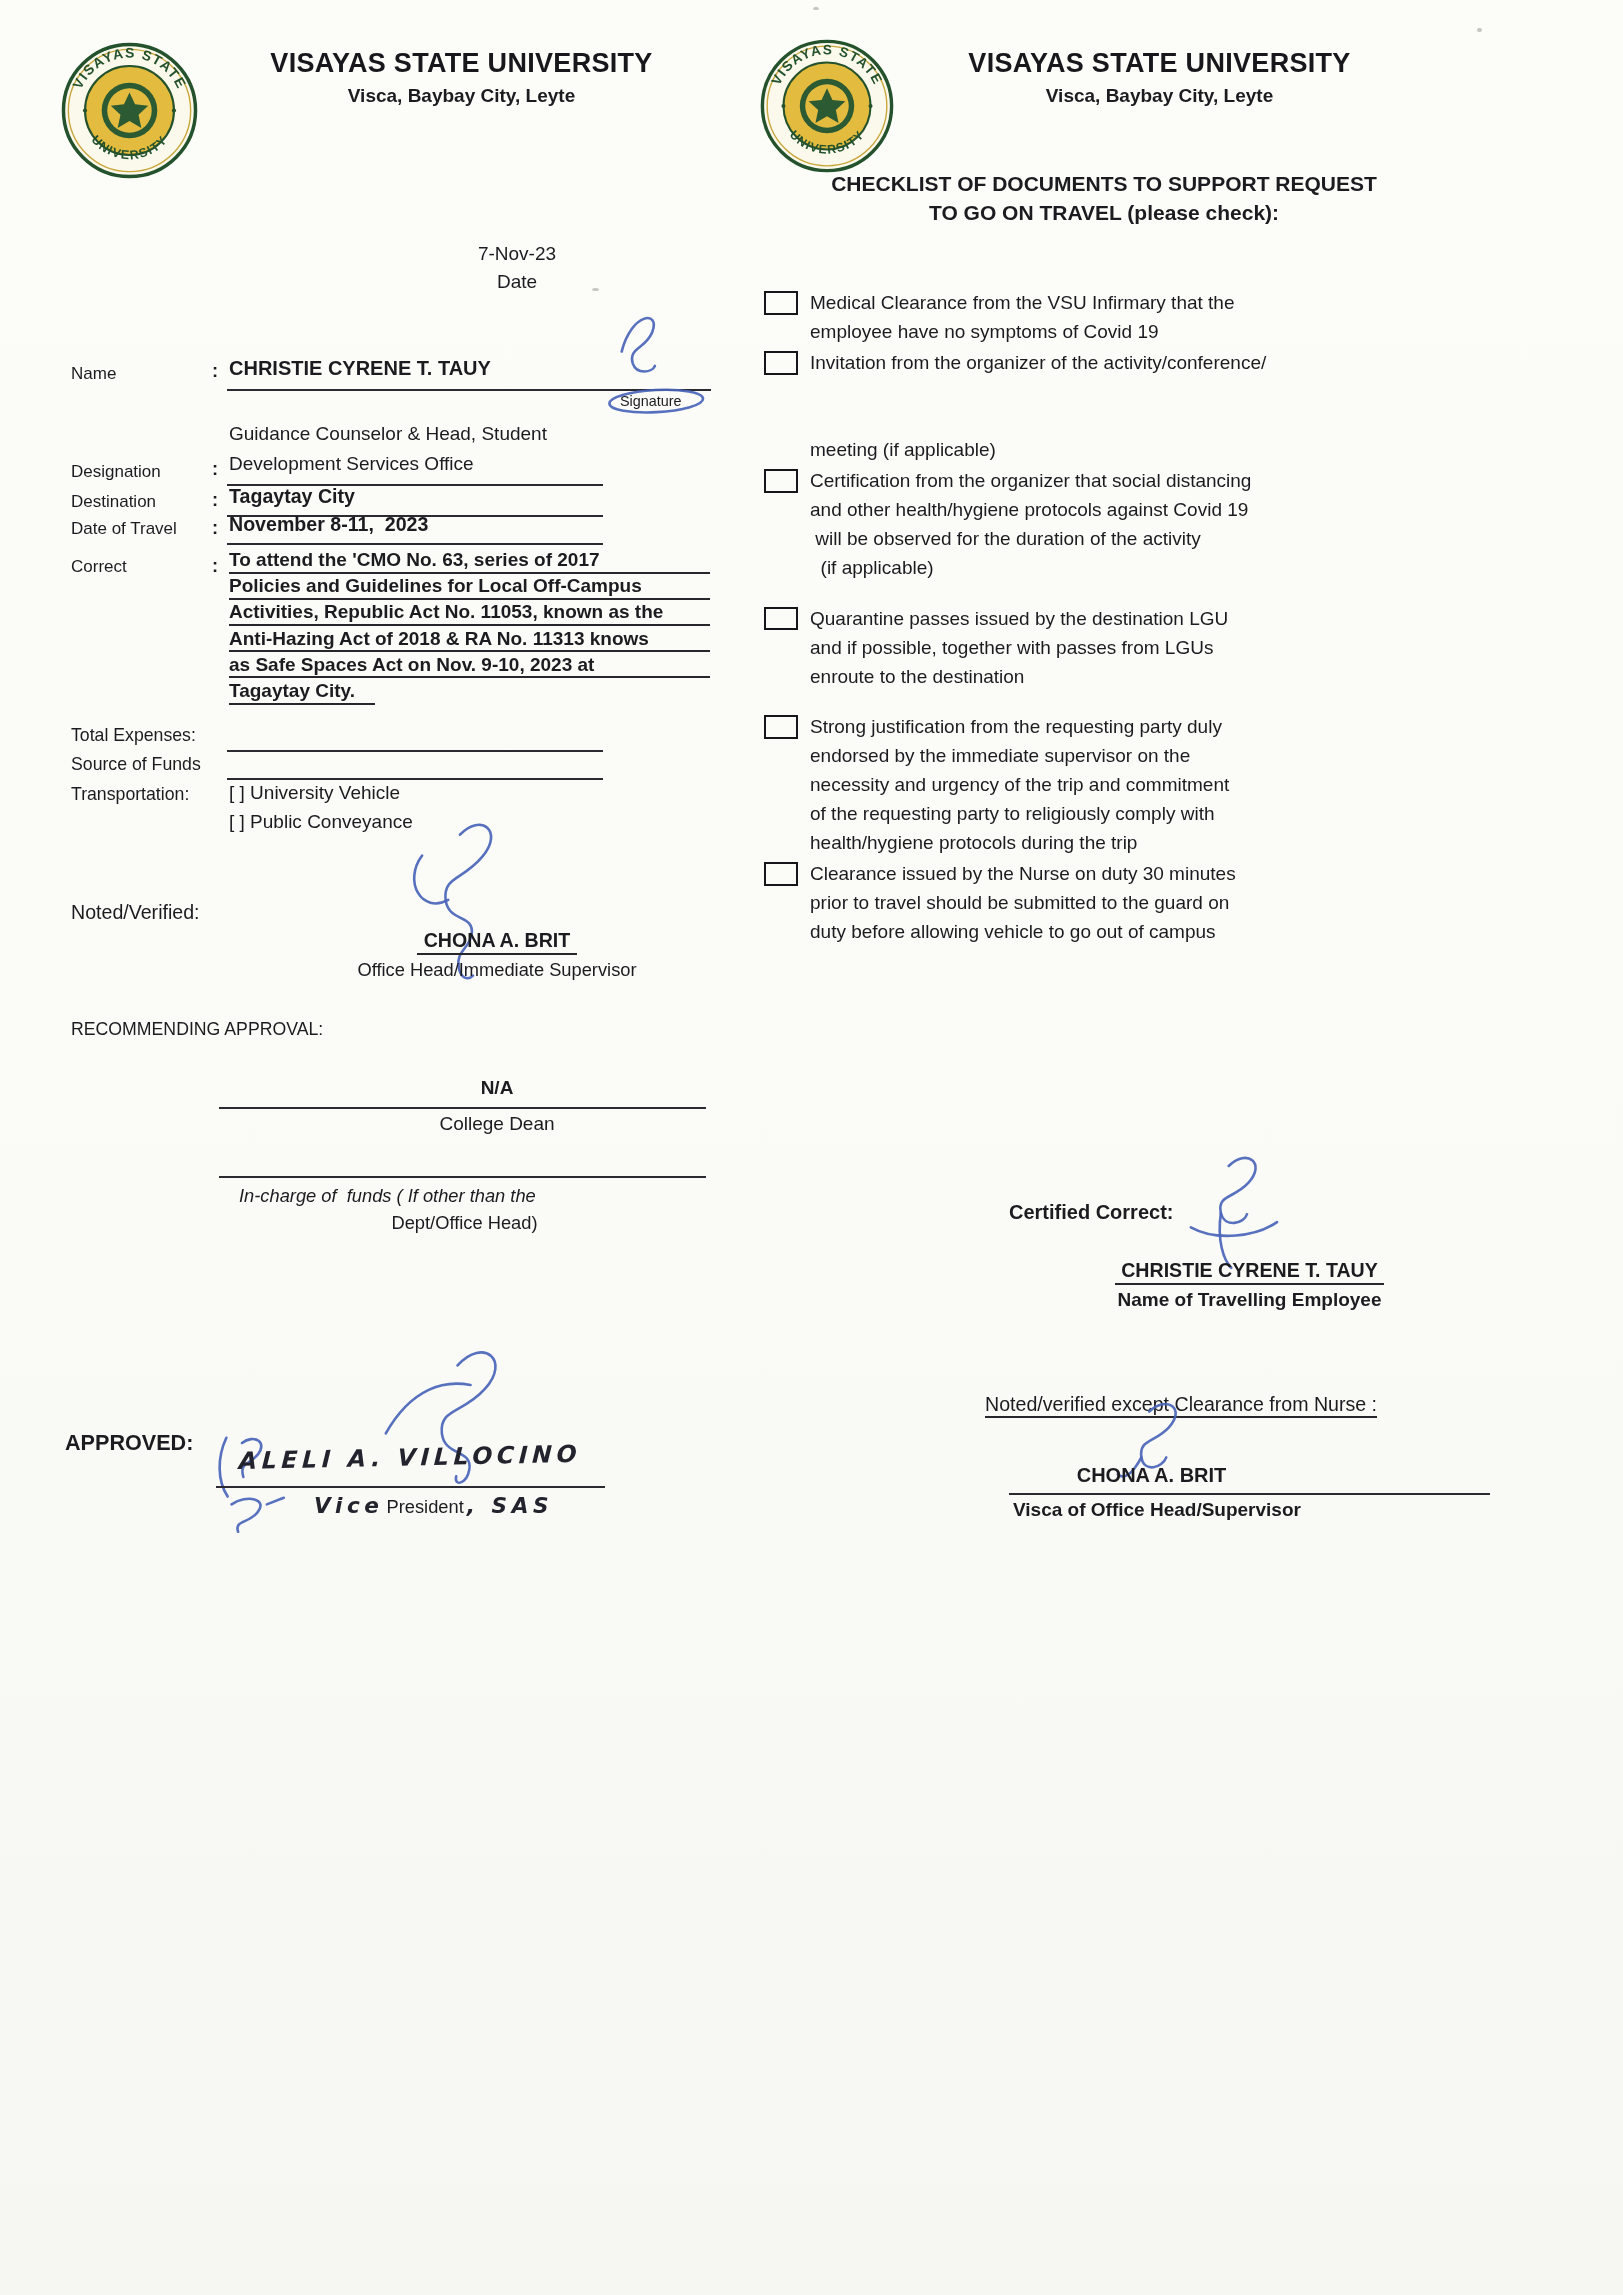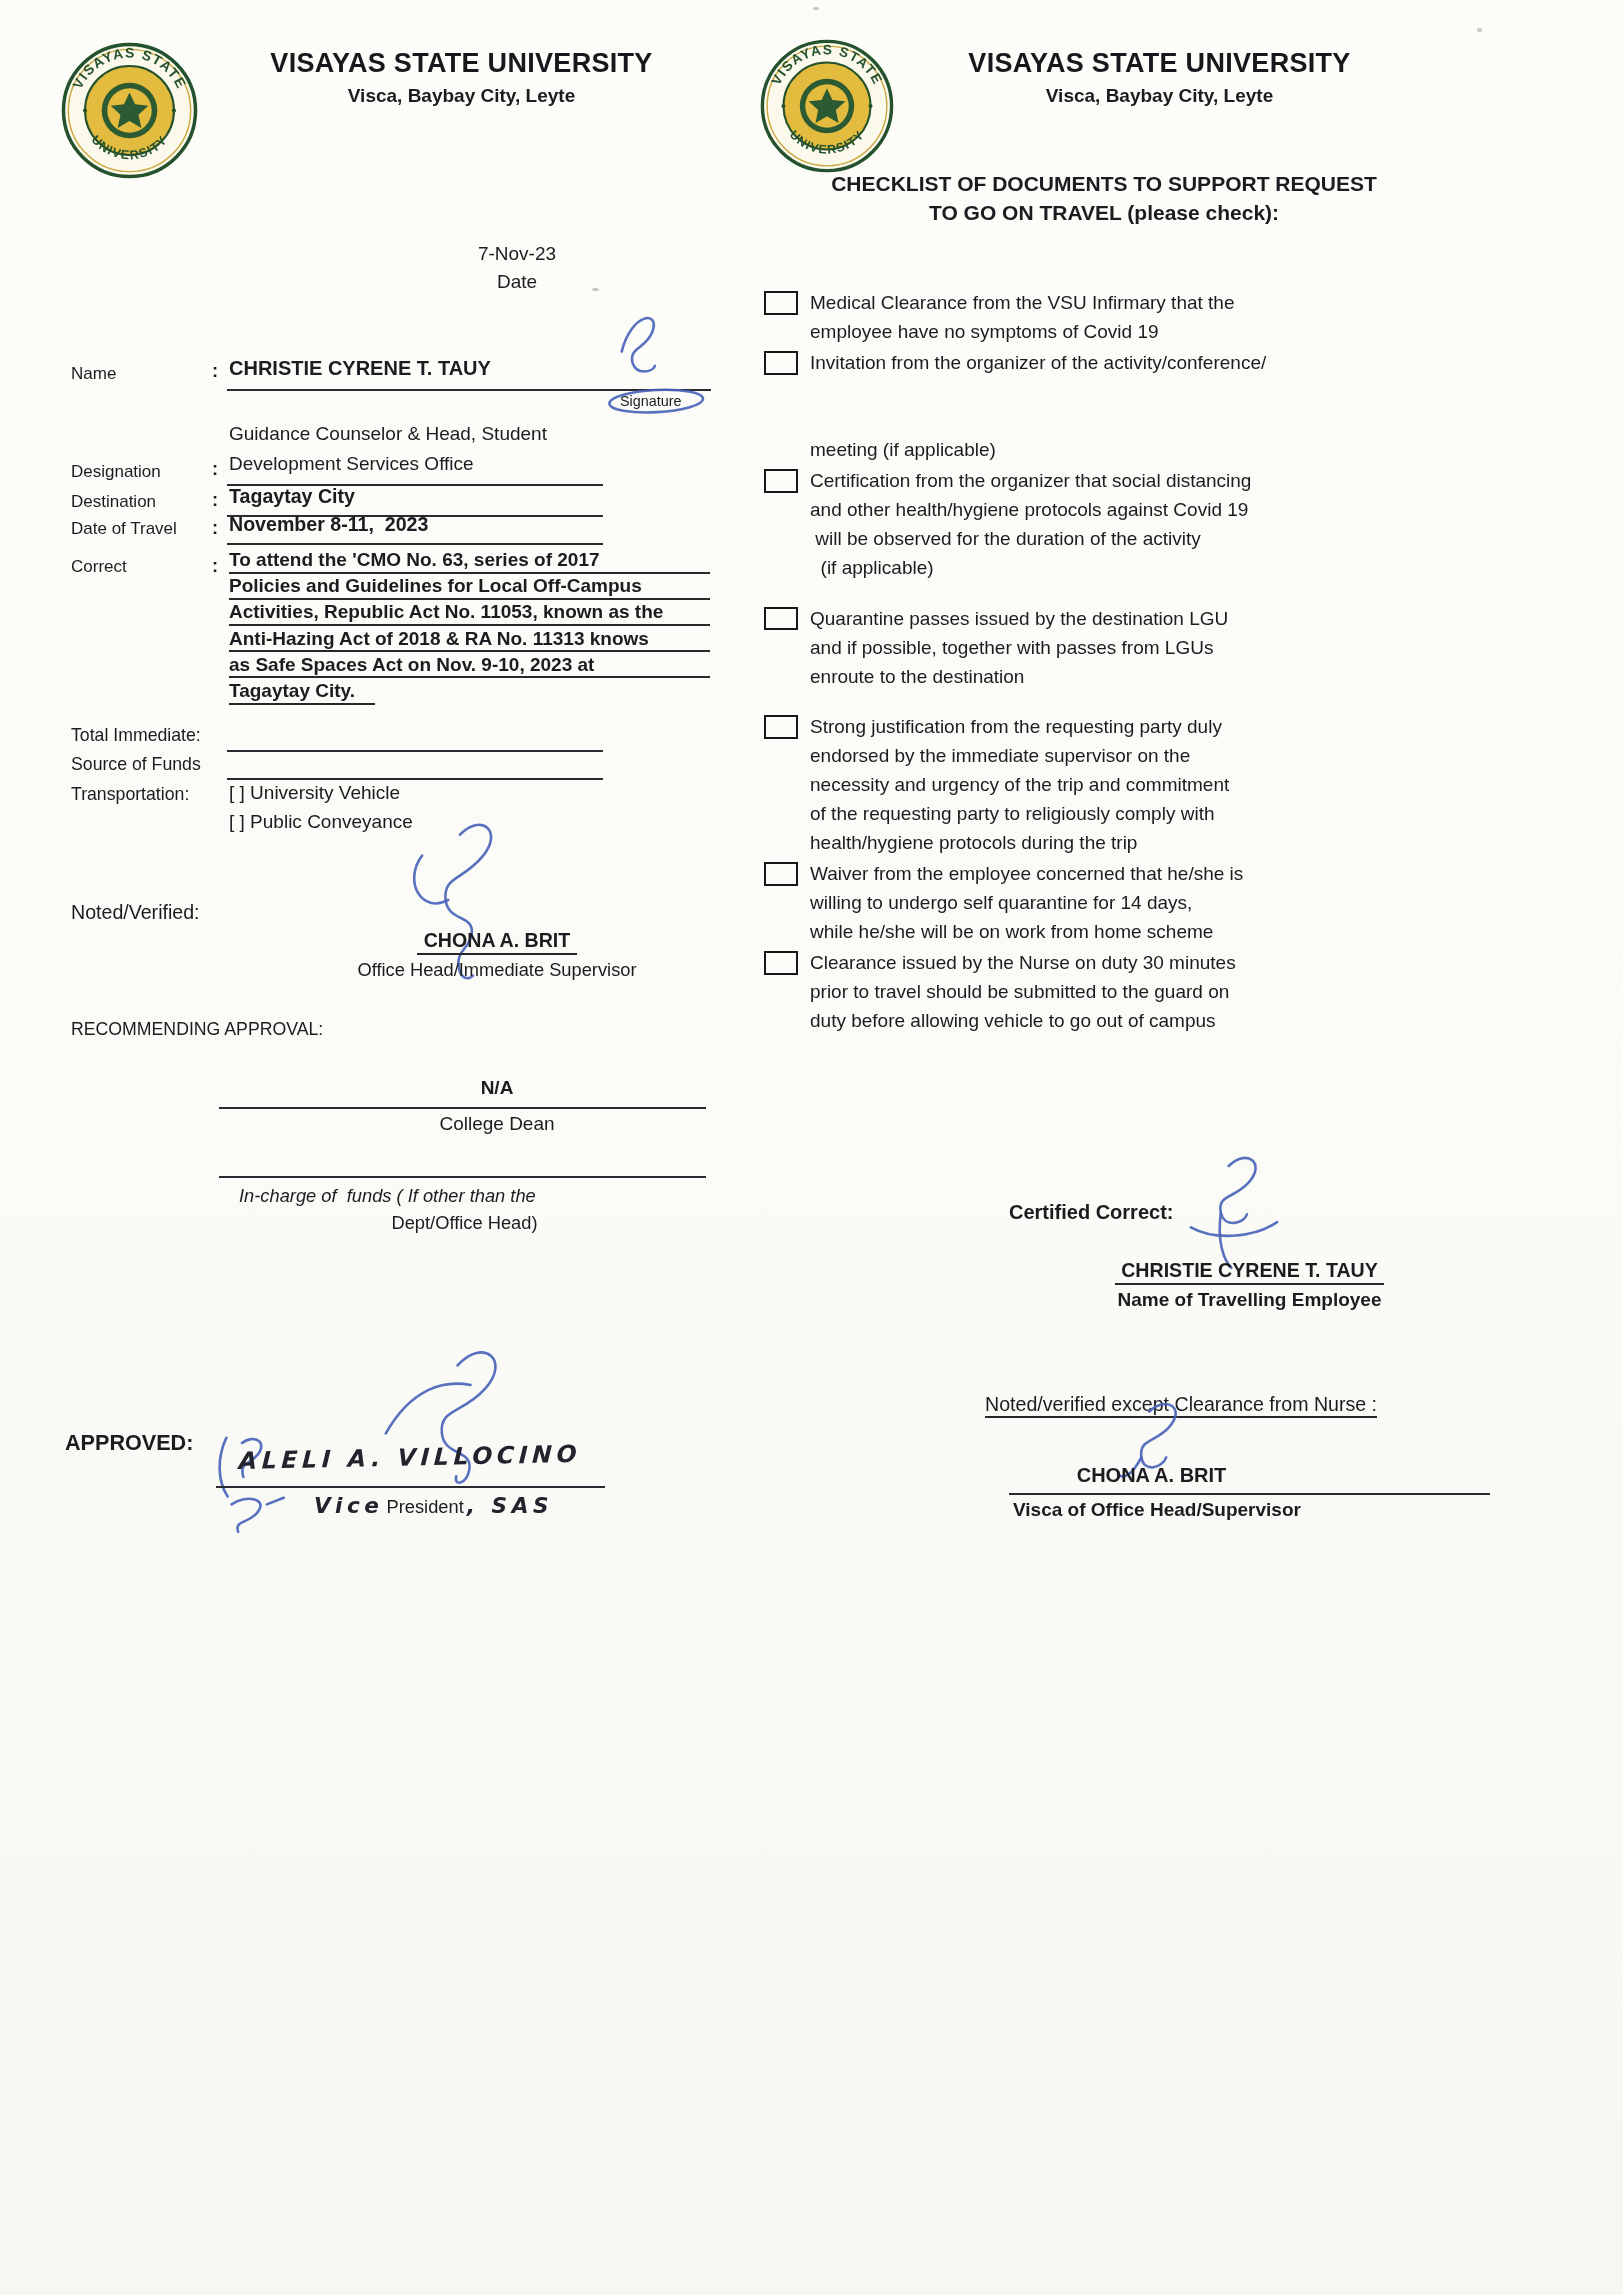--- a/index.html
+++ b/index.html
@@ -129,21 +129,21 @@
   <div class="abs fcolon" style="left:212px;top:555px;">:</div>
   <div class="abs" style="left:229px;top:550px;width:481px;">
     <div class="purpose-line">To attend the 'CMO No. 63, series of 2017</div>
     <div class="purpose-line">Policies and Guidelines for Local Off-Campus</div>
     <div class="purpose-line">Activities, Republic Act No. 11053, known as the</div>
     <div class="purpose-line">Anti-Hazing Act of 2018 &amp; RA No. 11313 knows</div>
     <div class="purpose-line">as Safe Spaces Act on Nov. 9-10, 2023 at</div>
     <div class="purpose-line short">Tagaytay City.</div>
   </div>
 
-  <div class="abs flabel" style="left:71px;top:725px;font-size:17.7px;">Total Immediate:</div>
+  <div class="abs flabel" style="left:71px;top:725px;font-size:17.7px;">Total Expenses:</div>
   <div class="abs uline" style="left:227px;top:750px;width:376px;"></div>
   <div class="abs flabel" style="left:71px;top:754px;font-size:17.7px;">Source of Funds</div>
   <div class="abs uline" style="left:227px;top:778px;width:376px;"></div>
   <div class="abs flabel" style="left:71px;top:784px;font-size:17.7px;">Transportation:</div>
   <div class="abs fval-reg" style="left:229px;top:782px;">[ ] University Vehicle</div>
   <div class="abs fval-reg" style="left:229px;top:811px;">[ ] Public Conveyance</div>
 
   <div class="abs" style="left:71px;top:901px;font-size:19.6px;">Noted/Verified:</div>
   <svg class="sig abs" style="left:383px;top:816px;" width="150" height="177" viewBox="0 0 230 270">
     <path d="M118,28 C150,-6 186,22 152,62 C122,98 92,92 96,128 C100,162 140,150 136,180 C132,204 112,206 116,230 C118,248 130,252 138,244"></path>
@@ -240,26 +240,20 @@
       <div class="cl-item">
         <span class="cl-box"></span>
         <div class="cl-text">Strong justification from the requesting party duly
 endorsed by the immediate supervisor on the
 necessity and urgency of the trip and commitment
 of the requesting party to religiously comply with
 health/hygiene protocols during the trip</div>
       </div>
       <div class="cl-item">
         <span class="cl-box"></span>
-        <div class="cl-text">Waiver from the employee concerned that he/she is
-willing to undergo self quarantine for 14 days,
-while he/she will be on work from home scheme</div>
-      </div>
-      <div class="cl-item">
-        <span class="cl-box"></span>
         <div class="cl-text">Clearance issued by the Nurse on duty 30 minutes
 prior to travel should be submitted to the guard on
 duty before allowing vehicle to go out of campus</div>
       </div>
     </div>
 
   <div class="abs b" style="left:1009px;top:1201px;font-size:20px;">Certified Correct:</div>
   <svg class="sig abs" style="left:1171px;top:1149px;" width="118" height="124" viewBox="0 0 180 190">
     <path d="M88,26 C116,-2 146,22 118,52 C96,76 70,70 76,98 C82,122 112,114 116,100"></path>
     <path d="M76,98 C70,140 80,170 92,182"></path>

